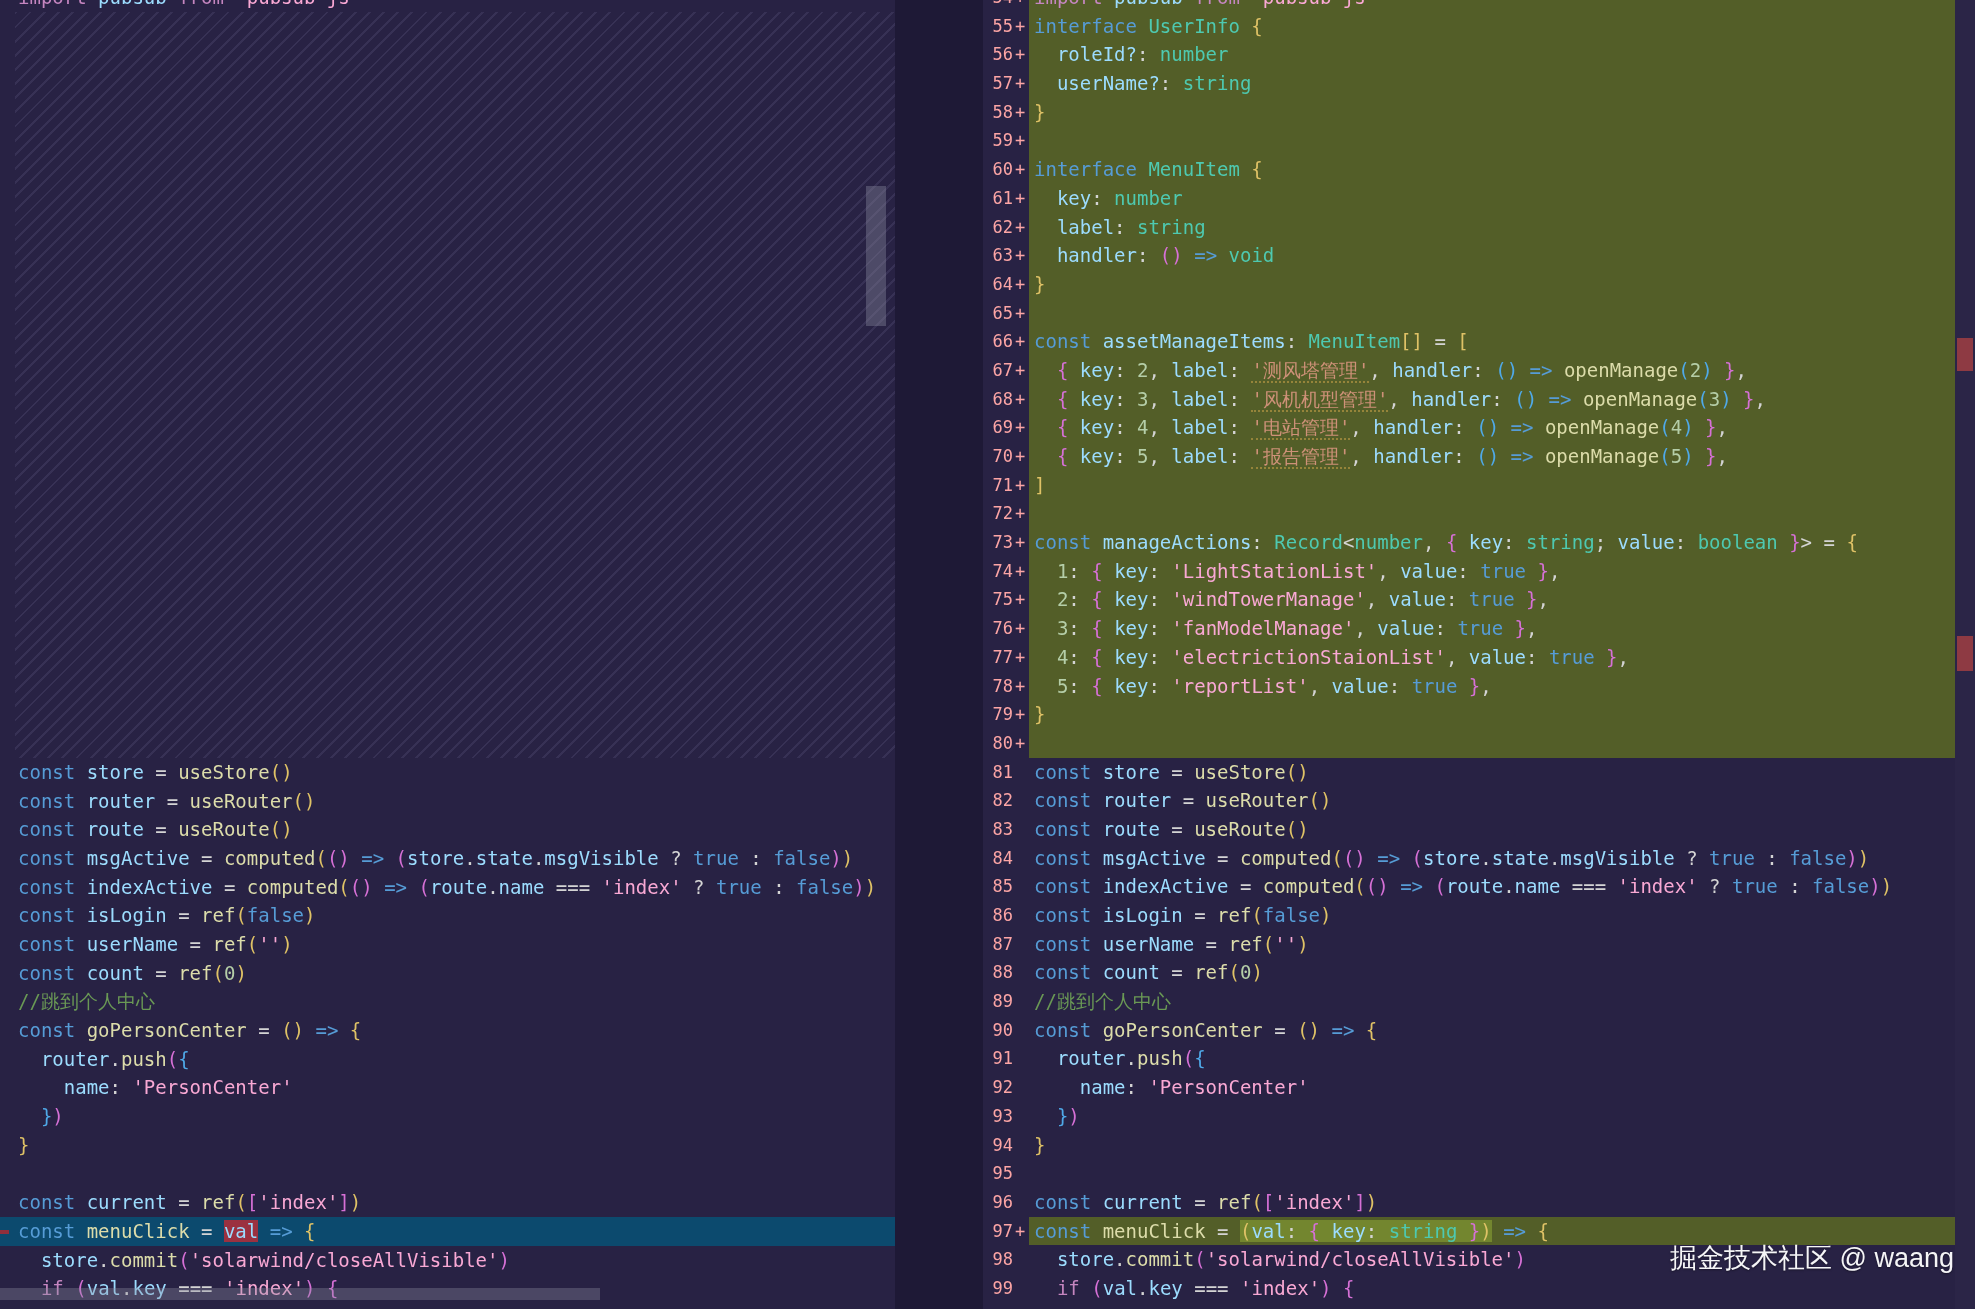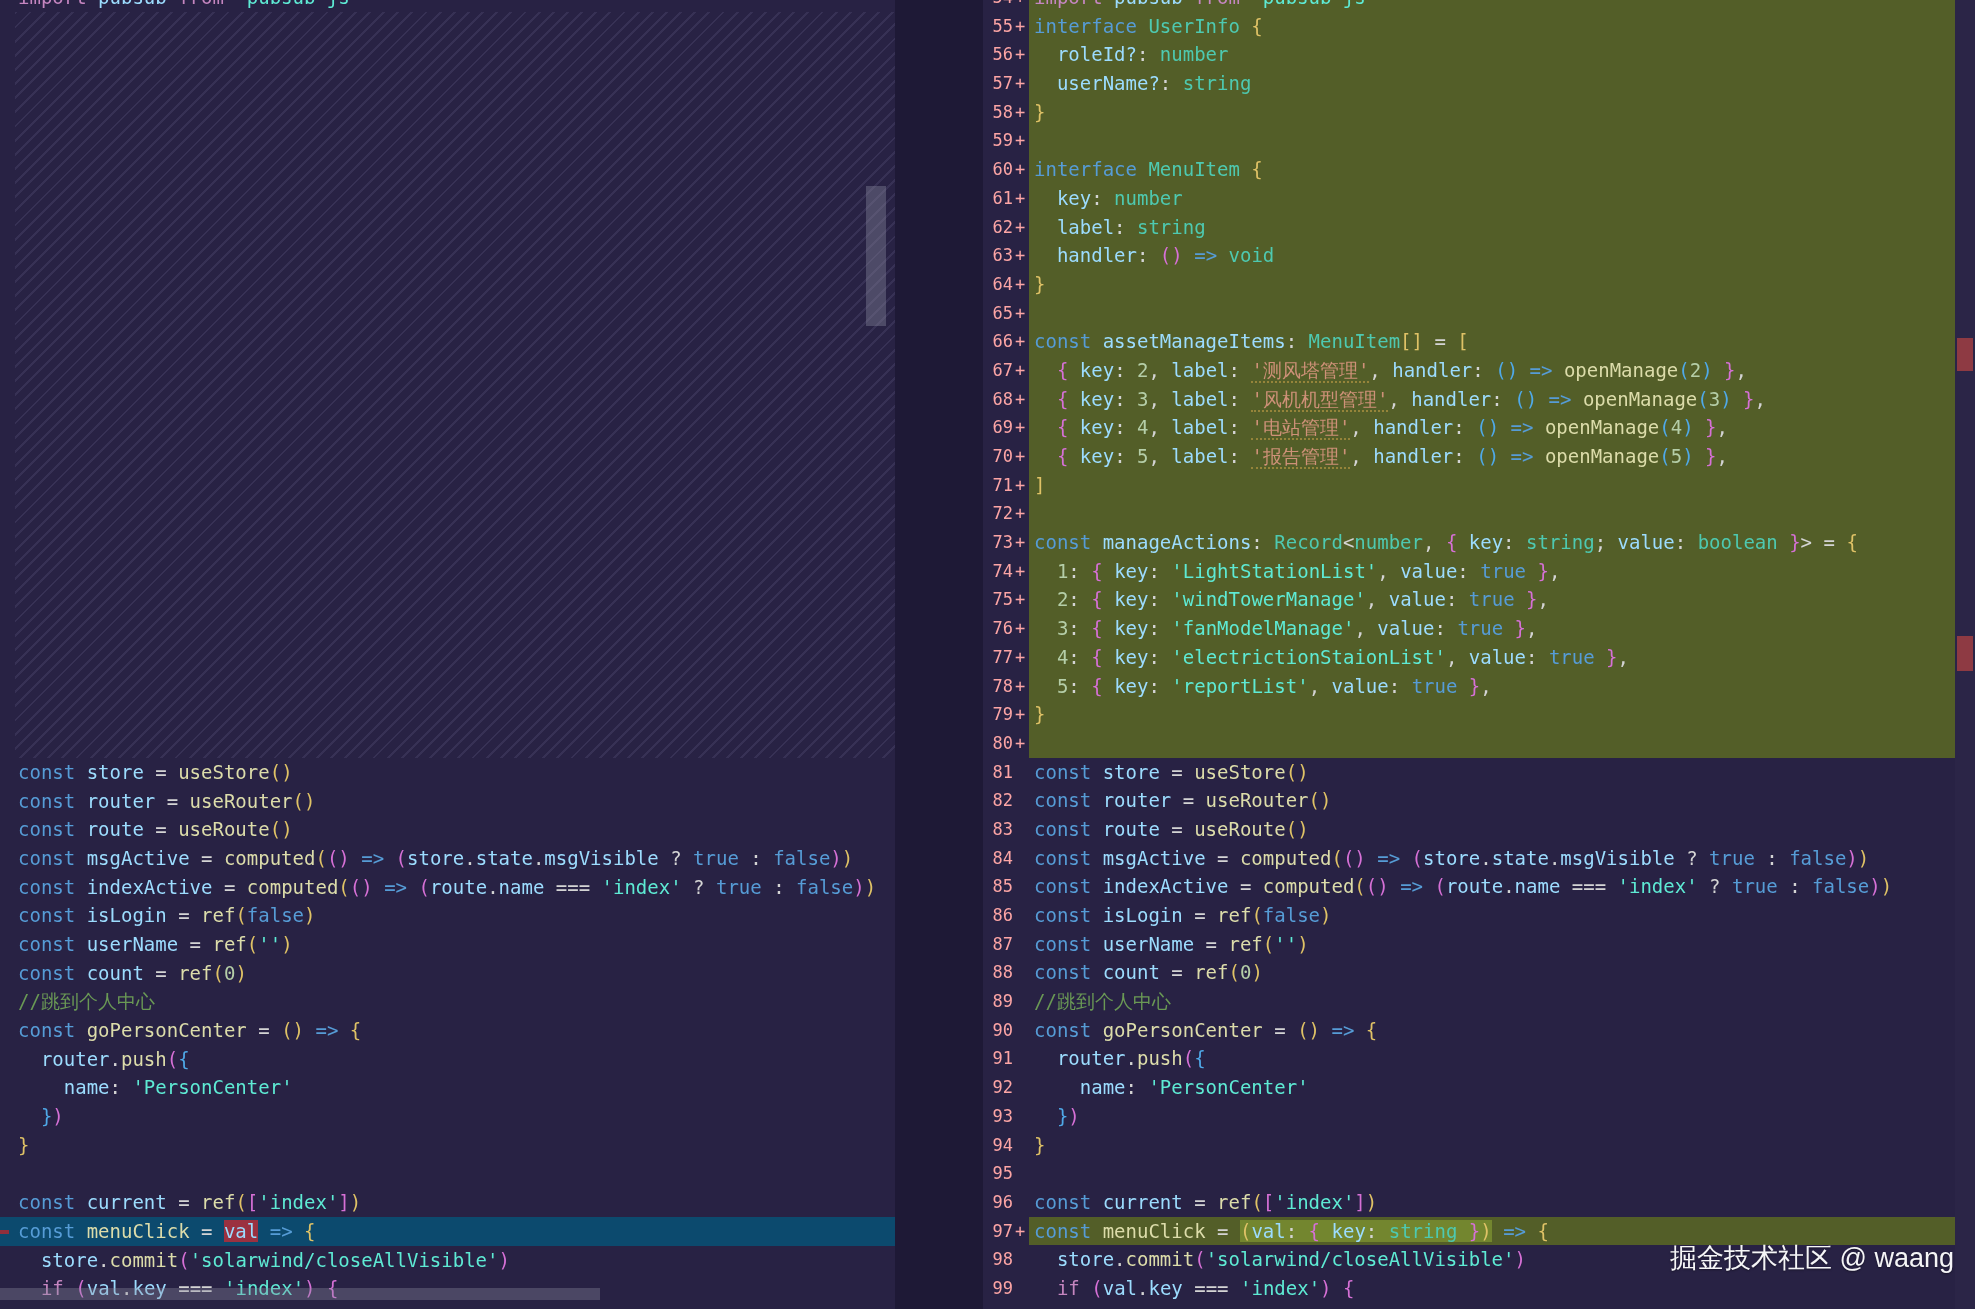--- a/index.html
+++ b/index.html
@@ -29,21 +29,21 @@
   .hatch{
     margin-left:15px;
     background:repeating-linear-gradient(135deg,rgba(205,200,255,0.09) 0 2px,transparent 2px 10px);
   }
   
   .tok-kw{color:#569cd6}
   .tok-ctl{color:#c586c0}
   .tok-var{color:#9cdcfe}
   .tok-fn{color:#dcdcaa}
   .tok-typ{color:#4ec9b0}
-  .tok-str{color:#5eead4}
+  .tok-str{color:#f9a8d4}
   .tok-strc{color:#ce9178;border-bottom:2px dotted rgba(230,180,80,0.45)}
   .tok-num{color:#b5cea8}
   .tok-cmt{color:#6a9955}
   .tok-txt{color:#d4d4d4}
   .tok-b1{color:#dfc266}
   .tok-b2{color:#d670d6}
   .tok-b3{color:#4fa9e8}
   
   .scroll-v{position:absolute;left:866px;top:186px;width:20px;height:140px;background:rgba(140,140,160,0.38);z-index:5}
   .scroll-h{position:absolute;left:0;top:1288px;width:600px;height:12px;background:rgba(140,140,160,0.35);z-index:5}

